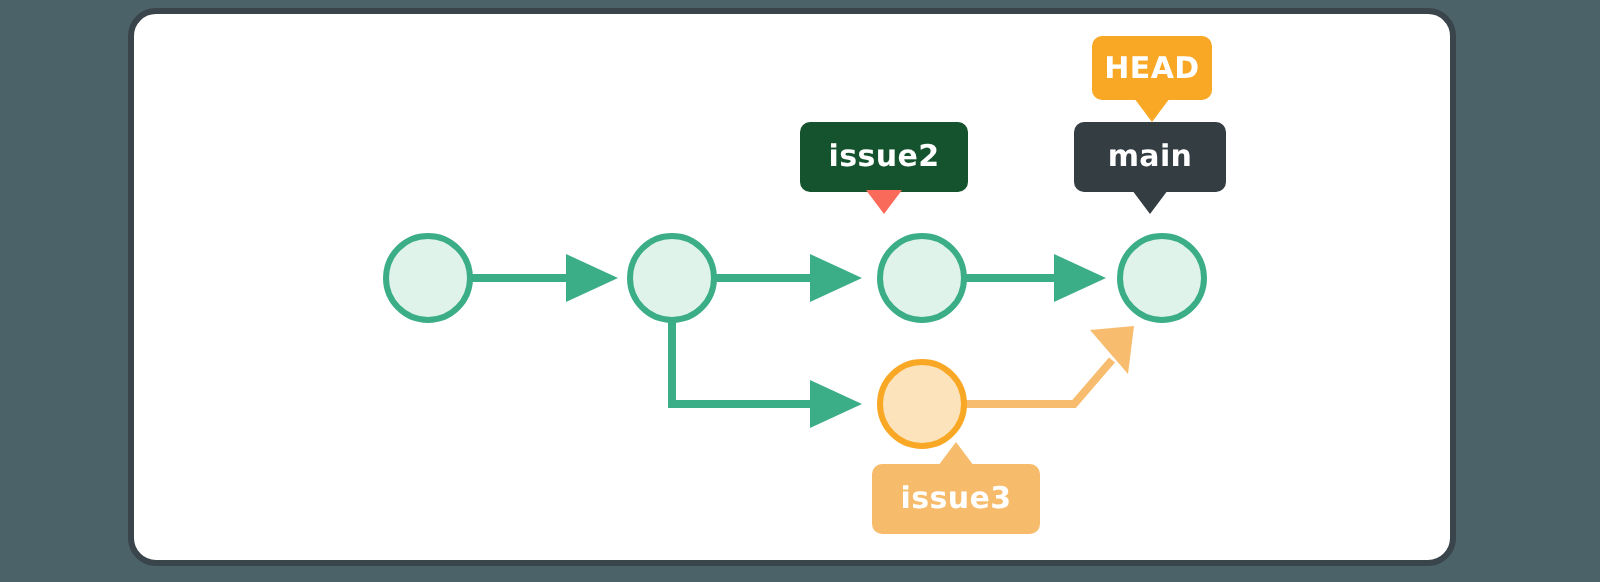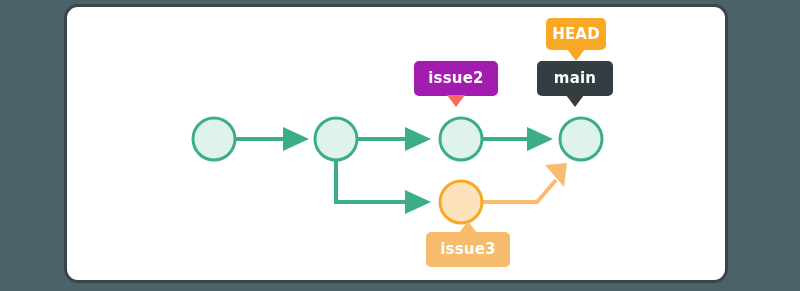--- a/index.html
+++ b/index.html
@@ -62,36 +62,36 @@
     border-right: 9px solid transparent;
   }
   .tag.up .tail {
     left: 50%;
     margin-left: -9px;
     top: -11px;
     border-left: 9px solid transparent;
     border-right: 9px solid transparent;
   }
   #tag-issue2 {
-    left: 414px; top: 61px; width: 84px; height: 35px;
-    background: #a21caf;
+    left: 400px; top: 61px; width: 84px; height: 35px;
+    background: #14532d;
   }
   #tag-issue2 .tail { border-top: 12px solid #fa6a5a; }
   #tag-main {
     left: 537px; top: 61px; width: 76px; height: 35px;
     background: #333d42;
   }
   #tag-main .tail { border-top: 12px solid #333d42; }
   #tag-head {
     left: 546px; top: 18px; width: 60px; height: 32px;
     background: #f9a826;
   }
   #tag-head .tail { border-top: 12px solid #f9a826; }
   #tag-issue3 {
-    left: 426px; top: 232px; width: 84px; height: 35px;
+    left: 436px; top: 232px; width: 84px; height: 35px;
     background: #f7bc6b;
   }
   #tag-issue3 .tail { border-bottom: 12px solid #f7bc6b; }
 </style>
 </head>
 <body>
 
 <div id="stage">
   <div id="card">
 

